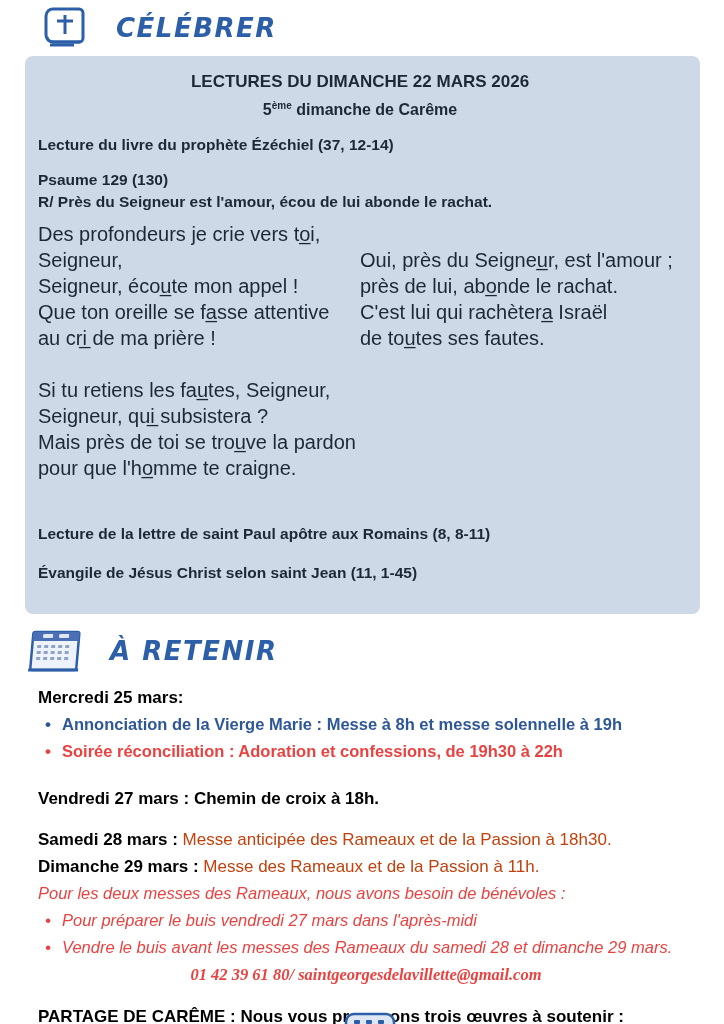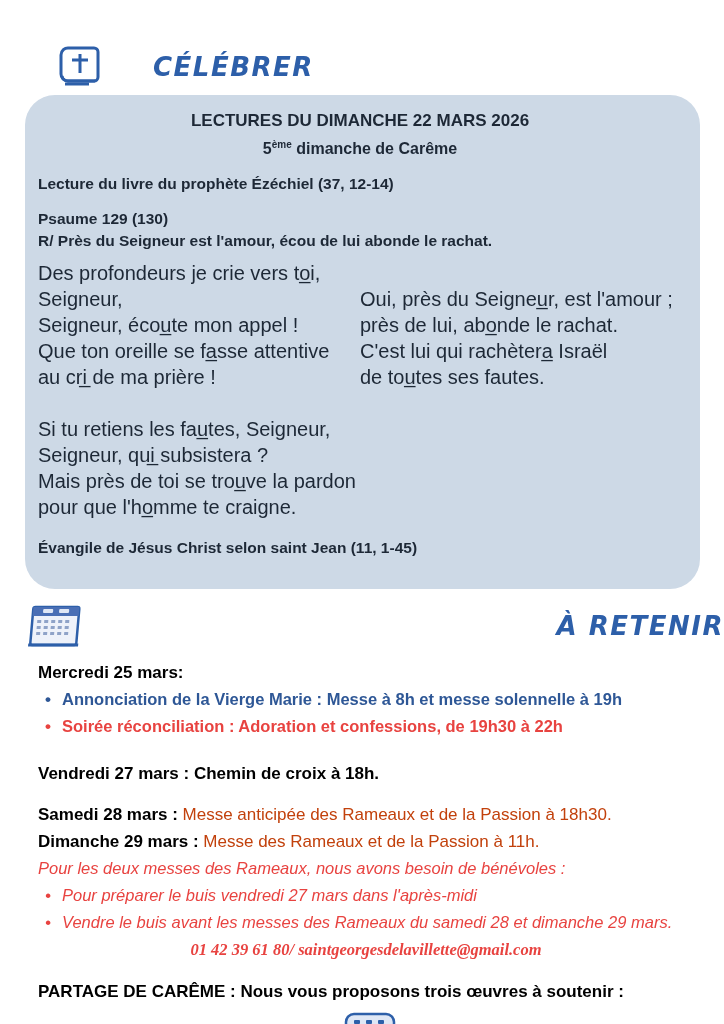--- a/index.html
+++ b/index.html
@@ -3,31 +3,31 @@
 <meta charset="utf-8">
 <style>
   html,body{margin:0;padding:0;}
   body{
     width:724px;height:1024px;position:relative;overflow:hidden;
     background:#ffffff;color:#1d2836;
     font-family:"Liberation Sans","DejaVu Sans",sans-serif;
     -webkit-font-smoothing:antialiased;
   }
   
-  .sec-header{display:flex;align-items:center;gap:48px;padding-left:53px;margin-top:39px;}
+  .sec-header{display:flex;align-items:center;gap:26px;padding-left:38px;}
   .sec-header.first{padding-top:6px;}
   .sec-title{
     font-family:"DejaVu Sans","Liberation Sans",sans-serif;
     font-weight:bold;font-style:italic;
     color:#2d5fa9;font-size:26px;letter-spacing:1.5px;
   }
   
   .lectures-box{
     margin:6px 24px 0 25px;
-    background:#cdd9e6;border-radius:30px;
+    background:#cdd9e6;border-radius:8px;
     padding:14px 18px 30px 13px;
     color:#1d2836;
   }
   .box-title{text-align:center;font-weight:bold;font-size:17px;line-height:24px;}
   .box-subtitle{text-align:center;font-weight:bold;font-size:16px;line-height:24px;}
   .box-subtitle sup{font-size:10px;}
   .reading{font-weight:bold;font-size:15.5px;line-height:22px;}
   .reading.r1{margin-top:12px;}
   .psalm-ref{font-weight:bold;font-size:15.5px;line-height:22px;margin-top:13px;}
   .refrain{font-weight:bold;font-size:15.5px;line-height:22px;}
@@ -97,24 +97,25 @@
     <div class="stanza row2">Oui, près du Seigneu̲r, est l'amour ;
 près de lui, abo̲nde le rachat.
 C'est lui qui rachètera̲ Israël
 de tou̲tes ses fautes.</div>
     <div class="stanza row2">Si tu retiens les fau̲tes, Seigneur,
 Seigneur, qui̲ subsistera ?
 Mais près de toi se trou̲ve la pardon
 pour que l'ho̲mme te craigne.</div>
   </div>
 
+  <div class="reading r2">Lecture de la lettre de saint Paul apôtre aux Romains (8, 8-11)</div>
   <div class="reading gospel">Évangile de Jésus Christ selon saint Jean (11, 1-45)</div>
 </div>
 
-<div class="sec-header" style="margin-top:12px;padding-left:22px;gap:26px;justify-content:space-between;">
+<div class="sec-header" style="margin-top:12px;padding-left:22px;gap:26px;">
   <span style="display:inline-block;width:62px;height:50px;">
     <svg width="62" height="50" viewBox="0 0 62 50" fill="none">
       <g transform="skewX(-5) translate(8,0)">
         <rect x="4" y="6" width="46" height="38" rx="2" fill="#eef2fa" stroke="#2d5fa9" stroke-width="2.5"></rect>
         <rect x="4" y="6" width="46" height="9" fill="#4a6fb5"></rect>
         <rect x="14" y="8" width="10" height="4" rx="1" fill="#dfe7f5"></rect>
         <rect x="30" y="8" width="10" height="4" rx="1" fill="#dfe7f5"></rect>
         <g fill="#8fa3c8">
           <rect x="9" y="19" width="4" height="3"></rect>
             <rect x="16" y="19" width="4" height="3"></rect>

